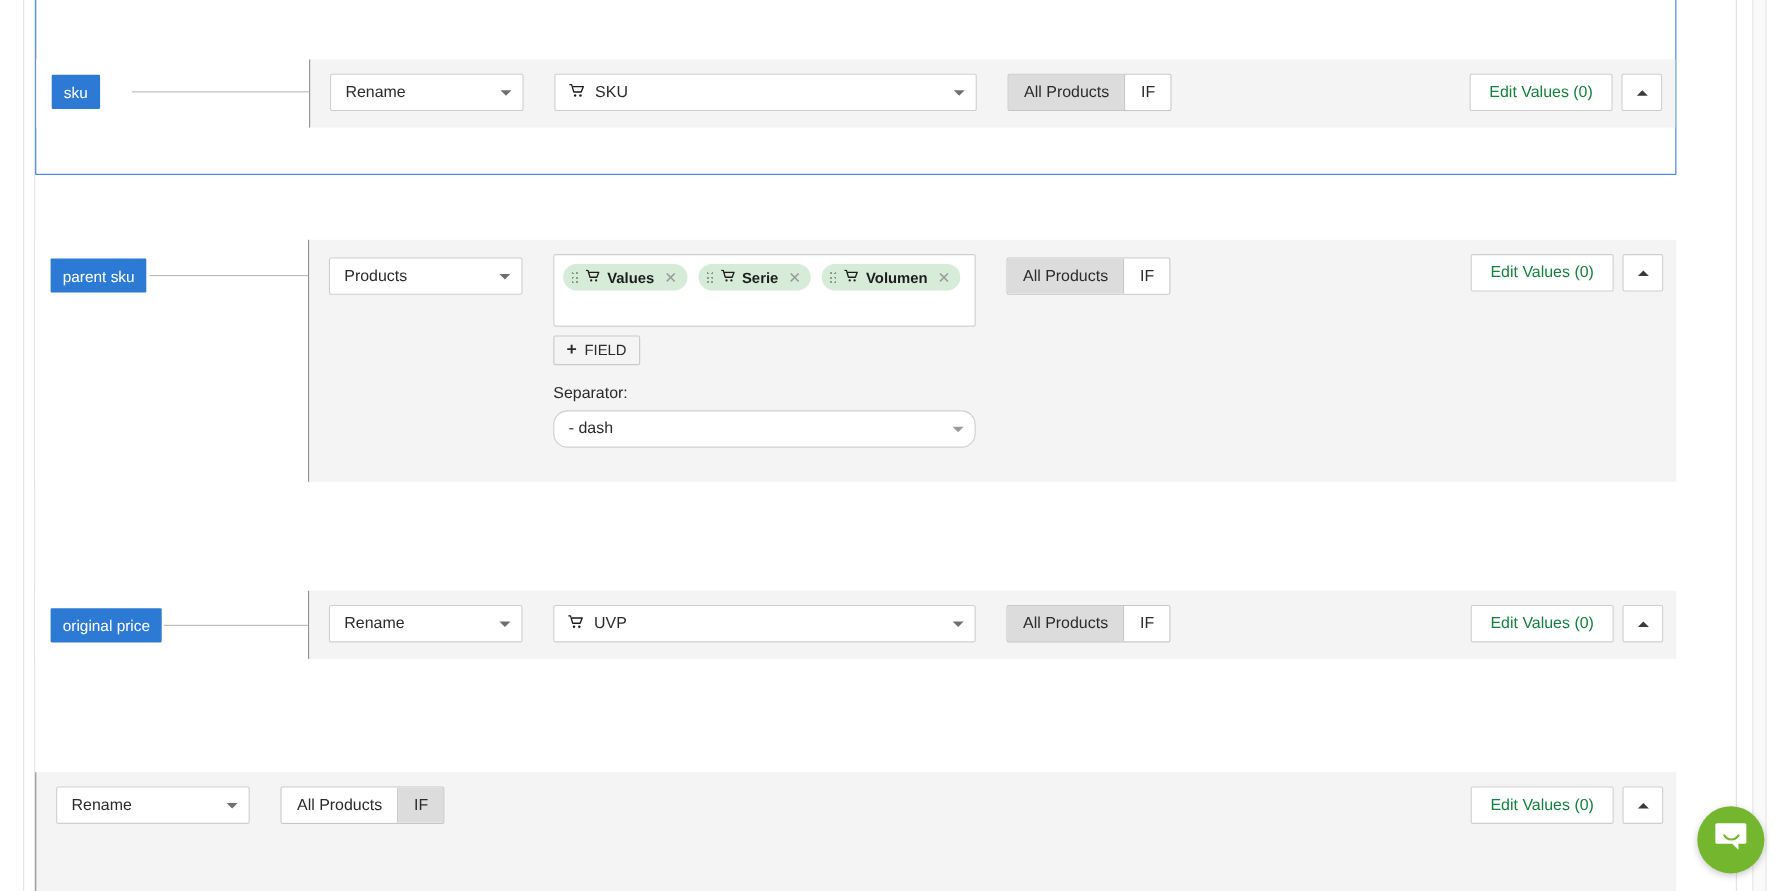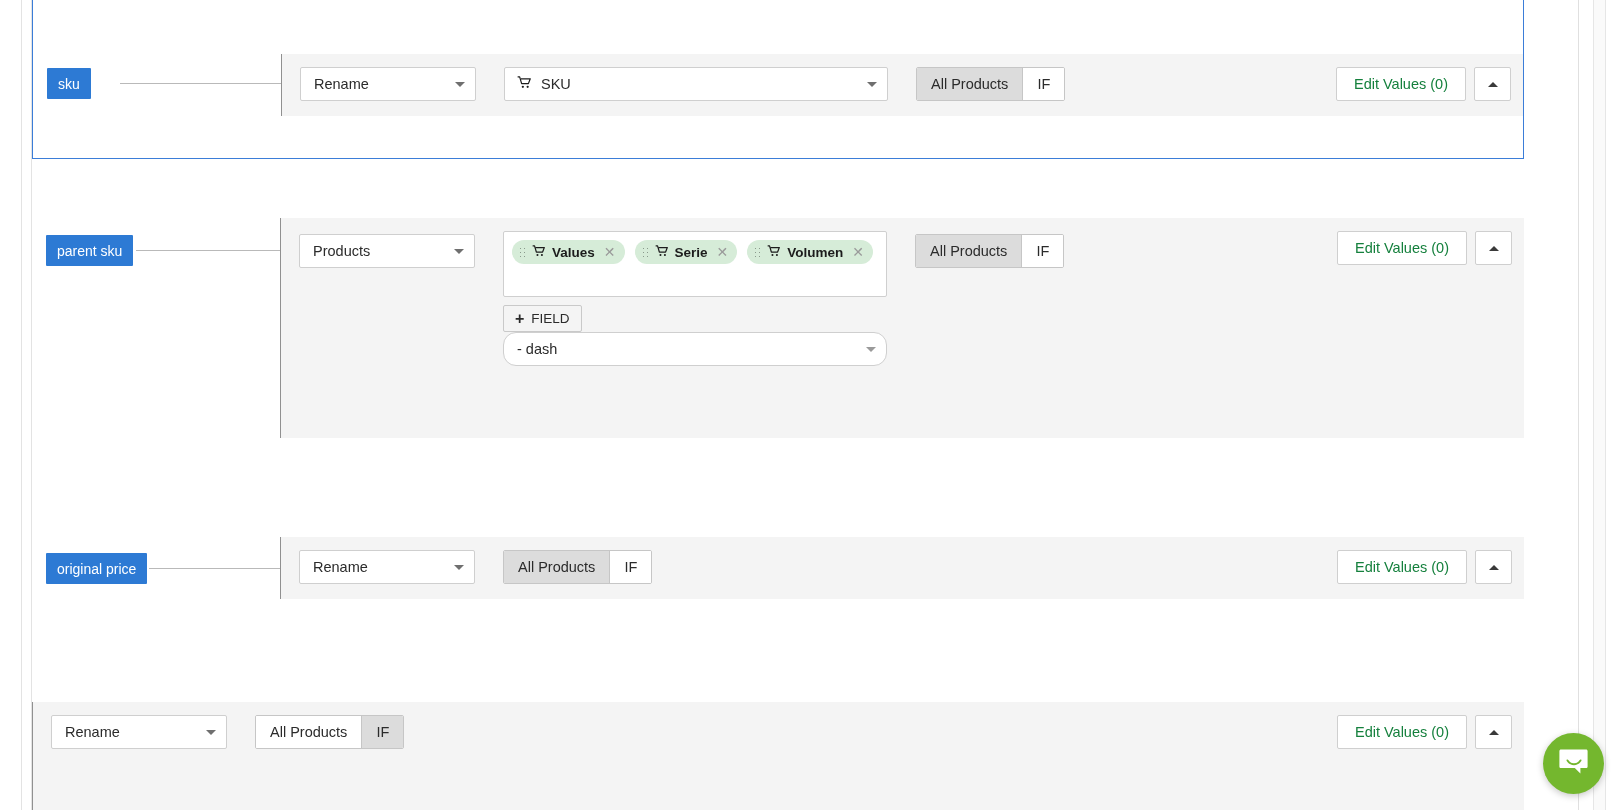--- a/index.html
+++ b/index.html
@@ -474,20 +474,21 @@
                 <div class="seg all active">All Products</div>
                 <div class="seg iff">IF</div>
               </div>
             </div>
 
             <div style="margin-left:176px;">
               <div class="field-btn">
                 <span class="plus">+</span>
                 <span>FIELD</span>
               </div>
+              <div class="sep-label">Separator:</div>
               <div class="sep-wrap">
                 <div class="select sep">
                   <span>- dash</span>
                   <span class="caret"></span>
                 </div>
               </div>
             </div>
 
             <div class="actions">
               <div class="btn-plain">Edit Values (0)</div>
@@ -504,20 +505,31 @@
       <div class="card-inner">
         <div class="row">
           <div class="label-col">
             <div class="badge" style="top:16px;">original price</div>
             <div class="connector-h" style="left:117px; top:31px; width:131px;"></div>
           </div>
           <div class="content">
             <div class="content-line">
               <div class="select op">
                 <span>Rename</span>
+                <span class="caret"></span>
+              </div>
+              <div class="select field">
+                <span class="cart cart-icon">
+                  <svg width="15" height="13" viewBox="0 0 16 14">
+                    <path d="M0.6 1h2.2l2.1 7.2h7.3l2-5.2H4.2" fill="none" stroke="#1c1c1c" stroke-width="1.3" stroke-linejoin="round"></path>
+                    <circle cx="6.2" cy="11.6" r="1.2" fill="#1c1c1c"></circle>
+                    <circle cx="11.4" cy="11.6" r="1.2" fill="#1c1c1c"></circle>
+                  </svg>
+                </span>
+                <span>UVP</span>
                 <span class="caret"></span>
               </div>
               <div class="segmented">
                 <div class="seg all active">All Products</div>
                 <div class="seg iff">IF</div>
               </div>
             </div>
             <div class="actions">
               <div class="btn-plain">Edit Values (0)</div>
               <div class="btn-caret">

